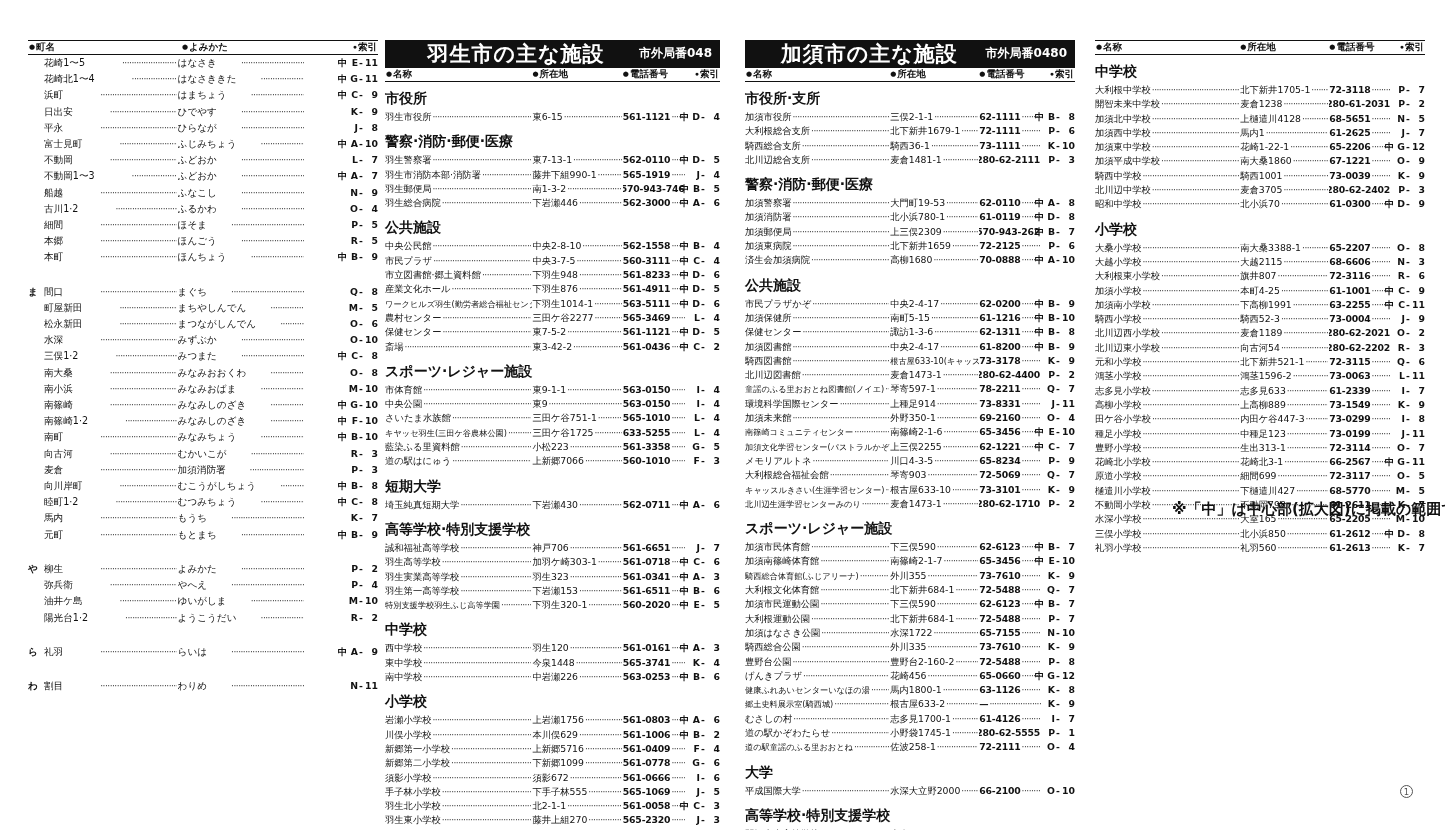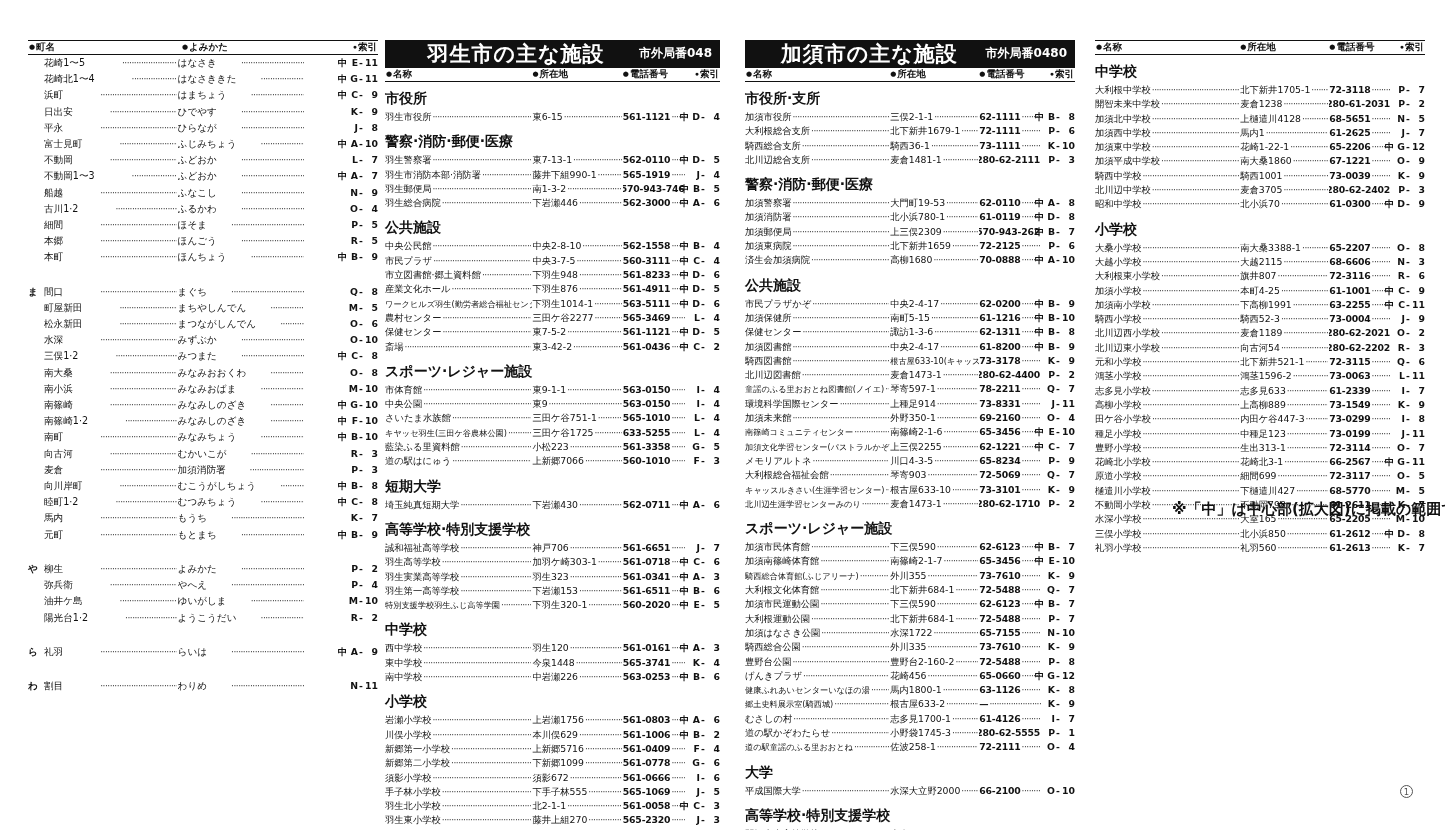--- a/index.html
+++ b/index.html
@@ -2470,21 +2470,21 @@
               <span class="num">7</span>
             </span>
           </span>
         </div>
         <div class="row">
           <span class="cell-name">
             <span class="t">道の駅かぞわたらせ</span>
             <span class="lead"></span>
           </span>
           <span class="cell-addr">
-            <span class="t">小野袋1745-3</span>
+            <span class="t">小野袋1745-1</span>
             <span class="lead"></span>
           </span>
           <span class="cell-tel">
             <span class="t tel">0280-62-5555</span>
             <span class="lead"></span>
           </span>
           <span class="cell-idx">
             <span class="idx">
               <span class="chu"></span>
               <span class="ltr">P</span>

